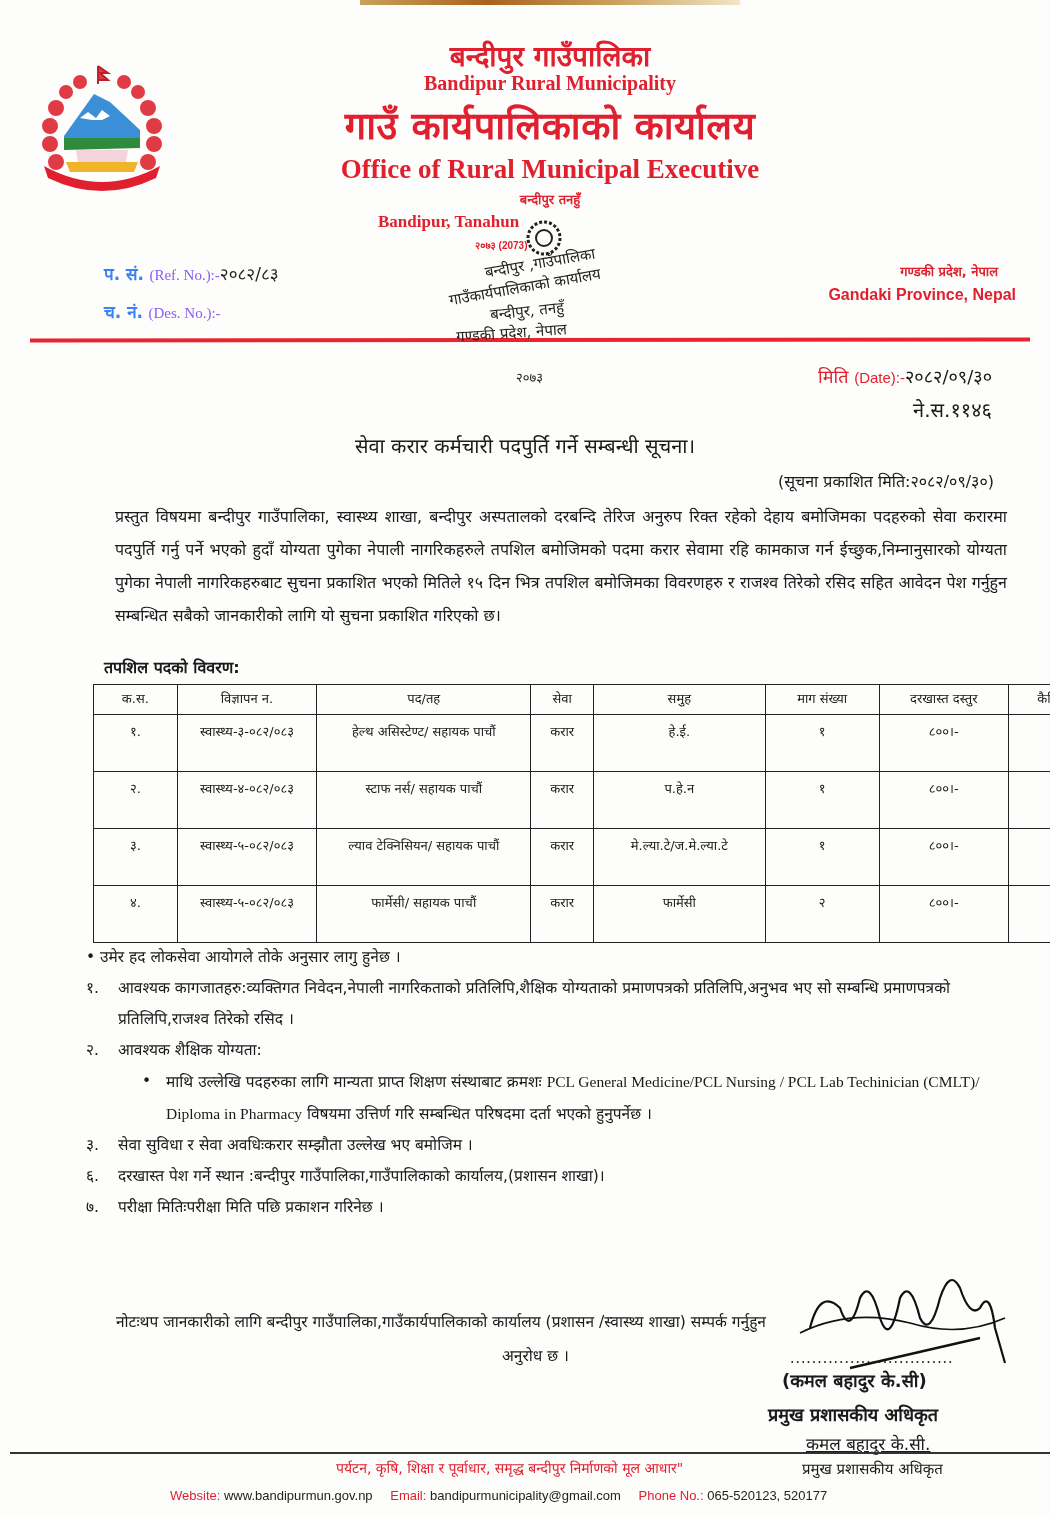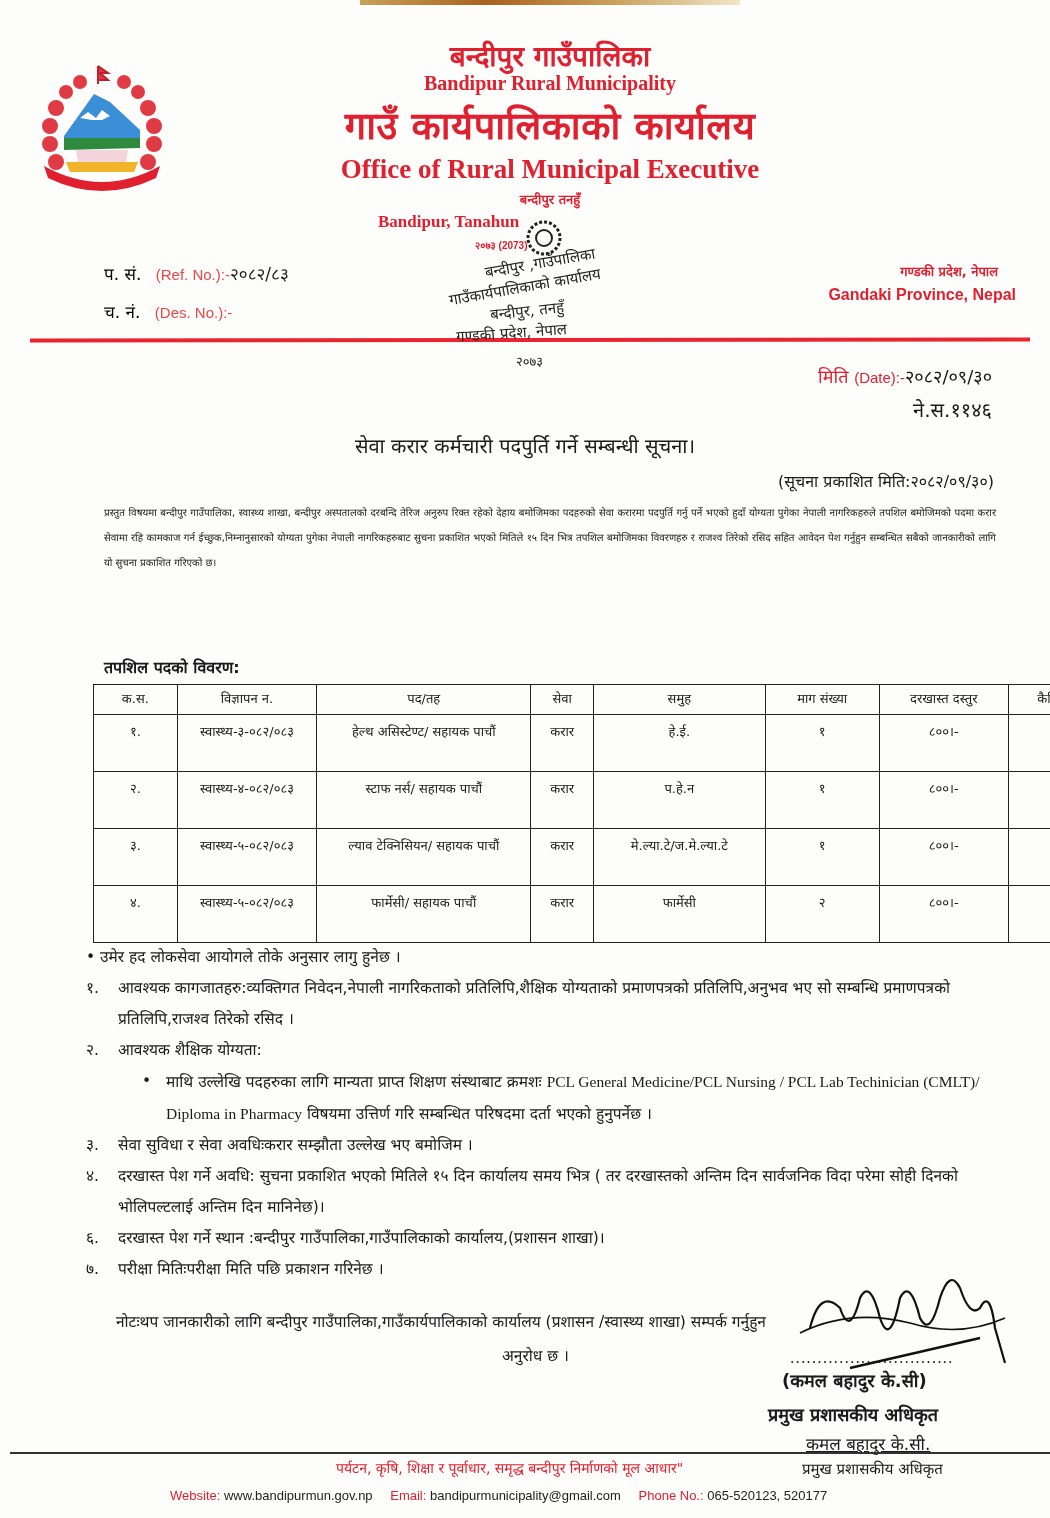--- a/index.html
+++ b/index.html
@@ -12,35 +12,35 @@
   .hdr-center { left: 250px; width: 600px; text-align: center; }
   .h-np1 { top: 36px; font-family: "DejaVu Sans", sans-serif; font-weight: bold; font-size: 28px; }
   .h-en1 { top: 72px; font-family: "Liberation Serif", serif; font-weight: bold; font-size: 20px; }
   .h-np2 { top: 98px; font-family: "DejaVu Sans", sans-serif; font-weight: bold; font-size: 38px; letter-spacing: 0.5px; }
   .h-en2 { top: 154px; font-family: "Liberation Serif", serif; font-weight: bold; font-size: 27px; }
   .h-np3 { top: 190px; font-family: "DejaVu Sans", sans-serif; font-weight: bold; font-size: 13px; }
   .h-en3 { top: 212px; font-family: "Liberation Serif", serif; font-weight: bold; font-size: 17px; left: 378px; }
   .h-year { top: 238px; left: 436px; font-family: "Liberation Sans", sans-serif; font-size: 10px; font-weight: bold; margin-left: 39px; }
   .ref { left: 104px; top: 262px; font-size: 17px; font-family: "DejaVu Sans", sans-serif; }
   .des { left: 104px; top: 300px; font-size: 17px; font-family: "DejaVu Sans", sans-serif; }
-  .ref .lbl, .des .lbl { color: #000000; font-weight: normal; }
-  .ref .en, .des .en { color: #ef4444; font-family: Liberation Sans, sans-serif; font-size: 15px; margin-left: 9px; }
+  .ref .lbl, .des .lbl { color: #3b82f6; font-weight: bold; }
+  .ref .en, .des .en { color: #8b5cf6; font-family: Liberation Serif, serif; font-size: 15px; }
   .ref .val { color: #222; }
   .prov-np { right: 52px; top: 262px; font-family: "DejaVu Sans", sans-serif; font-weight: bold; font-size: 13px; }
   .prov-en { right: 34px; top: 286px; font-family: "Liberation Sans", sans-serif; font-weight: bold; font-size: 16px; }
   .redline { left: 30px; top: 338px; width: 1000px; height: 4px; background: #e8242f; transform: rotate(-0.05deg); }
   .stamp { left: 420px; top: 218px; width: 240px; height: 160px; }
   .stamp-txt { position: absolute; font-family: "DejaVu Serif", serif; color: #222; font-size: 15px; white-space: nowrap; }
   .date { right: 58px; top: 364px; font-size: 18px; font-family: "DejaVu Sans", sans-serif; }
   .date .en { color: #e0202f; font-size: 15px; font-family: "Liberation Sans", sans-serif; margin-top: 32px; }
   .date .lbl { color: #e0202f; }
   .ns { right: 58px; top: 396px; font-size: 20px; font-family: "DejaVu Sans", sans-serif; }
   .title { left: 0; width: 1050px; top: 432px; text-align: center; font-size: 20px; font-family: "DejaVu Sans", sans-serif; }
   .pubdate { right: 56px; top: 470px; font-size: 16px; font-family: "DejaVu Sans", sans-serif; }
-  .para { left: 104px; top: 500px; width: 892px; font-size: 10px; line-height: 25px; text-align: justify; font-family: "DejaVu Sans", sans-serif; }
+  .para { left: 115px; top: 500px; width: 892px; font-size: 16px; line-height: 33px; text-align: justify; font-family: "DejaVu Sans", sans-serif; }
   .sub { left: 104px; top: 656px; font-size: 16px; font-weight: bold; font-family: "DejaVu Sans", sans-serif; }
   table.posts { position: absolute; left: 93px; top: 684px; width: 1012px; border-collapse: collapse; font-family: "DejaVu Sans", sans-serif; font-size: 13px; }
   table.posts th, table.posts td { border: 1.5px solid #222; vertical-align: top; text-align: center; padding: 4px 4px; font-weight: normal; }
   table.posts th { height: 30px; }
   table.posts td { height: 57px; line-height: 26px; }
   .notes { left: 86px; top: 942px; width: 920px; font-family: "DejaVu Sans", sans-serif; font-size: 15.5px; }
   .note { position: relative; line-height: 31px; }
   .note .num { display: inline-block; width: 32px; }
   .note .body { display: inline; }
   .note.indent .body { display: inline-block; width: 880px; vertical-align: top; }
@@ -114,21 +114,21 @@
 
 <div class="abs stamp">
   <svg style="position:absolute;left:104px;top:0;width:40px;height:40px" viewBox="0 0 40 40">
     <circle cx="20" cy="20" r="16" fill="none" stroke="#222" stroke-width="3" stroke-dasharray="3 2"></circle>
     <circle cx="20" cy="20" r="8" fill="none" stroke="#222" stroke-width="2"></circle>
   </svg>
   <div class="stamp-txt" style="left:64px;top:34px;transform:rotate(-10deg)">बन्दीपुर ,गाउँपालिका</div>
   <div class="stamp-txt" style="left:28px;top:58px;transform:rotate(-10deg)">गाउँकार्यपालिकाको कार्यालय</div>
   <div class="stamp-txt" style="left:70px;top:82px;transform:rotate(-6deg)">बन्दीपुर, तनहुँ</div>
   <div class="stamp-txt" style="left:36px;top:104px;transform:rotate(-4deg)">गण्डकी प्रदेश, नेपाल</div>
-  <div class="stamp-txt" style="left:96px;top:134px;font-size:13px">२०७३</div>
+  <div class="stamp-txt" style="left:96px;top:150px;font-size:13px">२०७३</div>
 </div>
 
 <div class="abs date">
   <span class="lbl">मिति</span>
   <span class="en">(Date):-</span><span>२०८२/०९/३०</span>
 </div>
 <div class="abs ns">ने.स.११४६</div>
 
 <div class="abs title">सेवा करार कर्मचारी पदपुर्ति गर्ने सम्बन्धी सूचना।</div>
 <div class="abs pubdate">(सूचना प्रकाशित मिति:२०८२/०९/३०)</div>
@@ -216,23 +216,20 @@
   <div class="sub-bullet">
     <span class="dot">•</span>
     <span>माथि उल्लेखि पदहरुका लागि मान्यता प्राप्त शिक्षण संस्थाबाट क्रमशः</span>
     <span class="en">PCL General Medicine/PCL Nursing / PCL Lab Techinician (CMLT)/ Diploma in Pharmacy</span>
     <span>विषयमा उत्तिर्ण गरि सम्बन्धित परिषदमा दर्ता भएको हुनुपर्नेछ ।</span>
   </div>
   <div class="note indent">
     <span class="num">३.</span><span class="body">सेवा सुविधा र सेवा अवधिःकरार सम्झौता उल्लेख भए बमोजिम ।</span>
   </div>
   <div class="note indent">
-    <span class="num">४.</span><span class="body">दरखास्त पेश गर्ने अवधि: सुचना प्रकाशित भएको मितिले १५ दिन कार्यालय समय भित्र ( तर दरखास्तको अन्तिम दिन सार्वजनिक विदा परेमा सोही दिनको भोलिपल्टलाई अन्तिम दिन मानिनेछ)।</span>
-  </div>
-  <div class="note indent">
     <span class="num">६.</span><span class="body">दरखास्त पेश गर्ने स्थान :बन्दीपुर गाउँपालिका,गाउँपालिकाको कार्यालय,(प्रशासन शाखा)।</span>
   </div>
   <div class="note indent">
     <span class="num">७.</span><span class="body">परीक्षा मितिःपरीक्षा मिति पछि प्रकाशन गरिनेछ ।</span>
   </div>
 </div>
 
 <div class="abs noteline">नोटःथप जानकारीको लागि बन्दीपुर गाउँपालिका,गाउँकार्यपालिकाको कार्यालय (प्रशासन /स्वास्थ्य शाखा) सम्पर्क गर्नुहुन</div>
 <div class="abs noteline2">अनुरोध छ ।</div>
 

